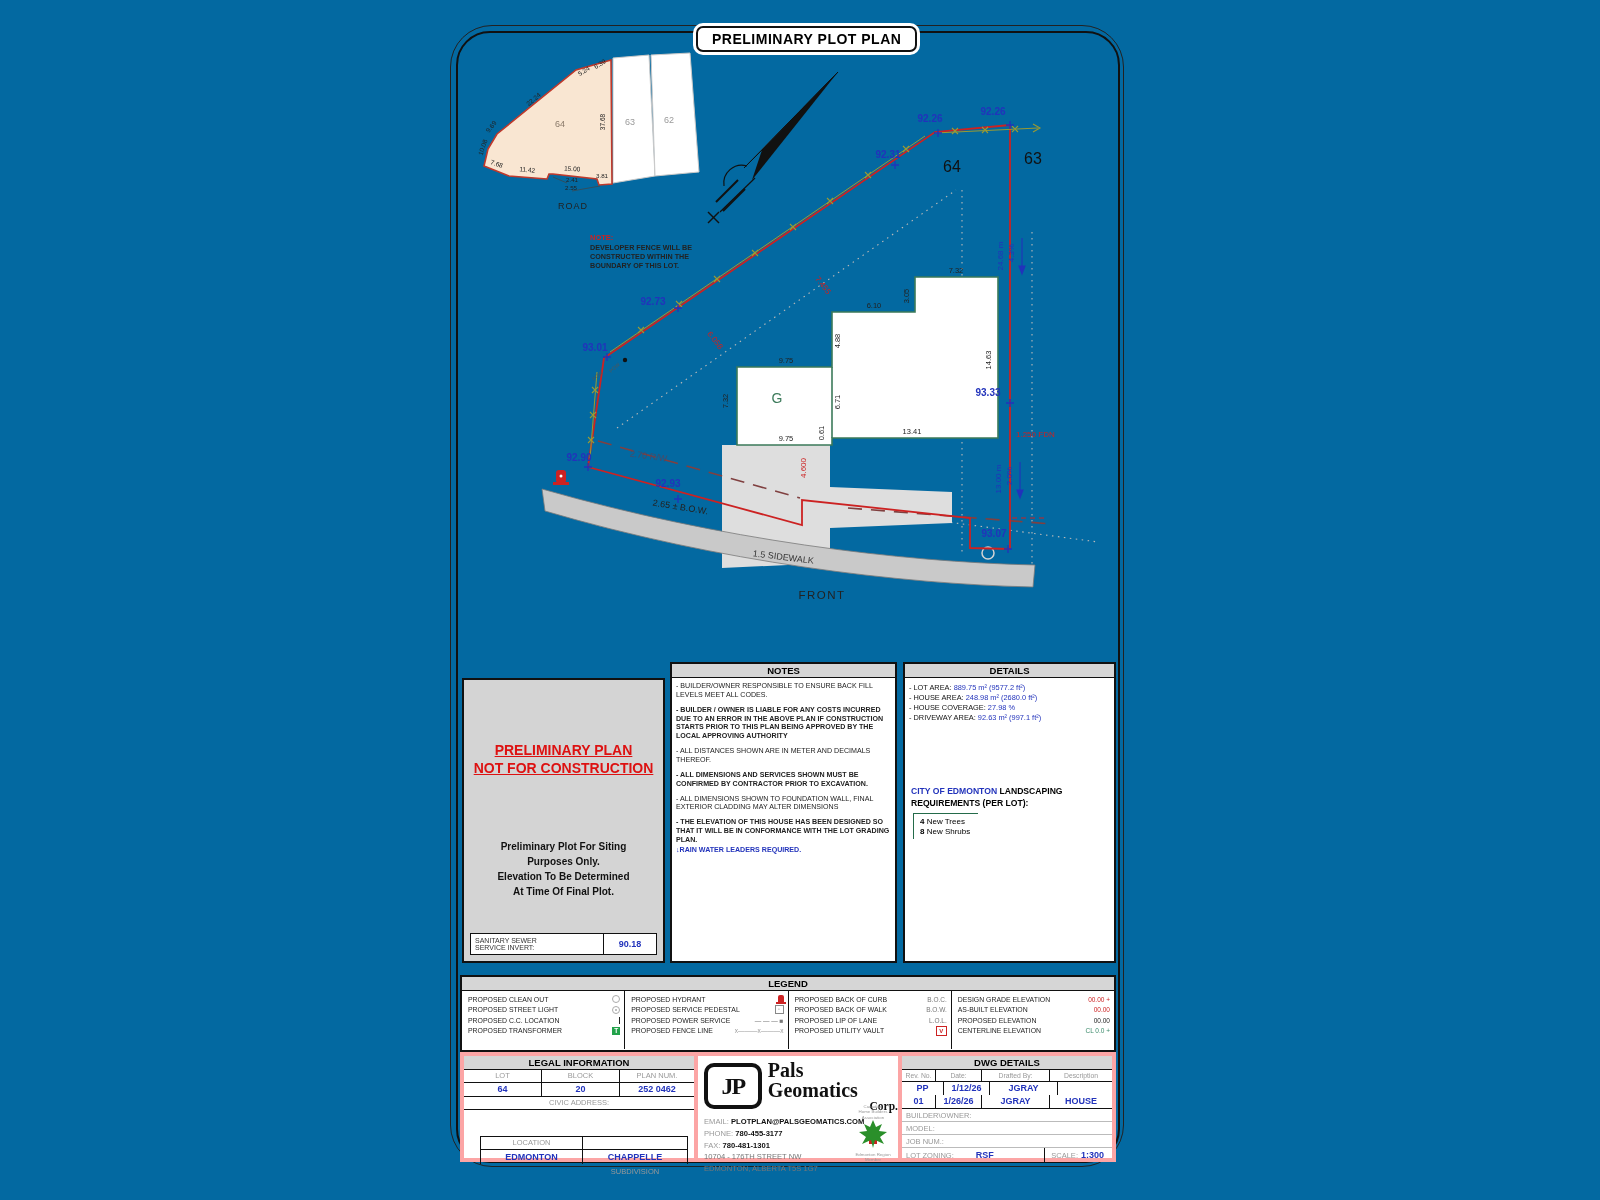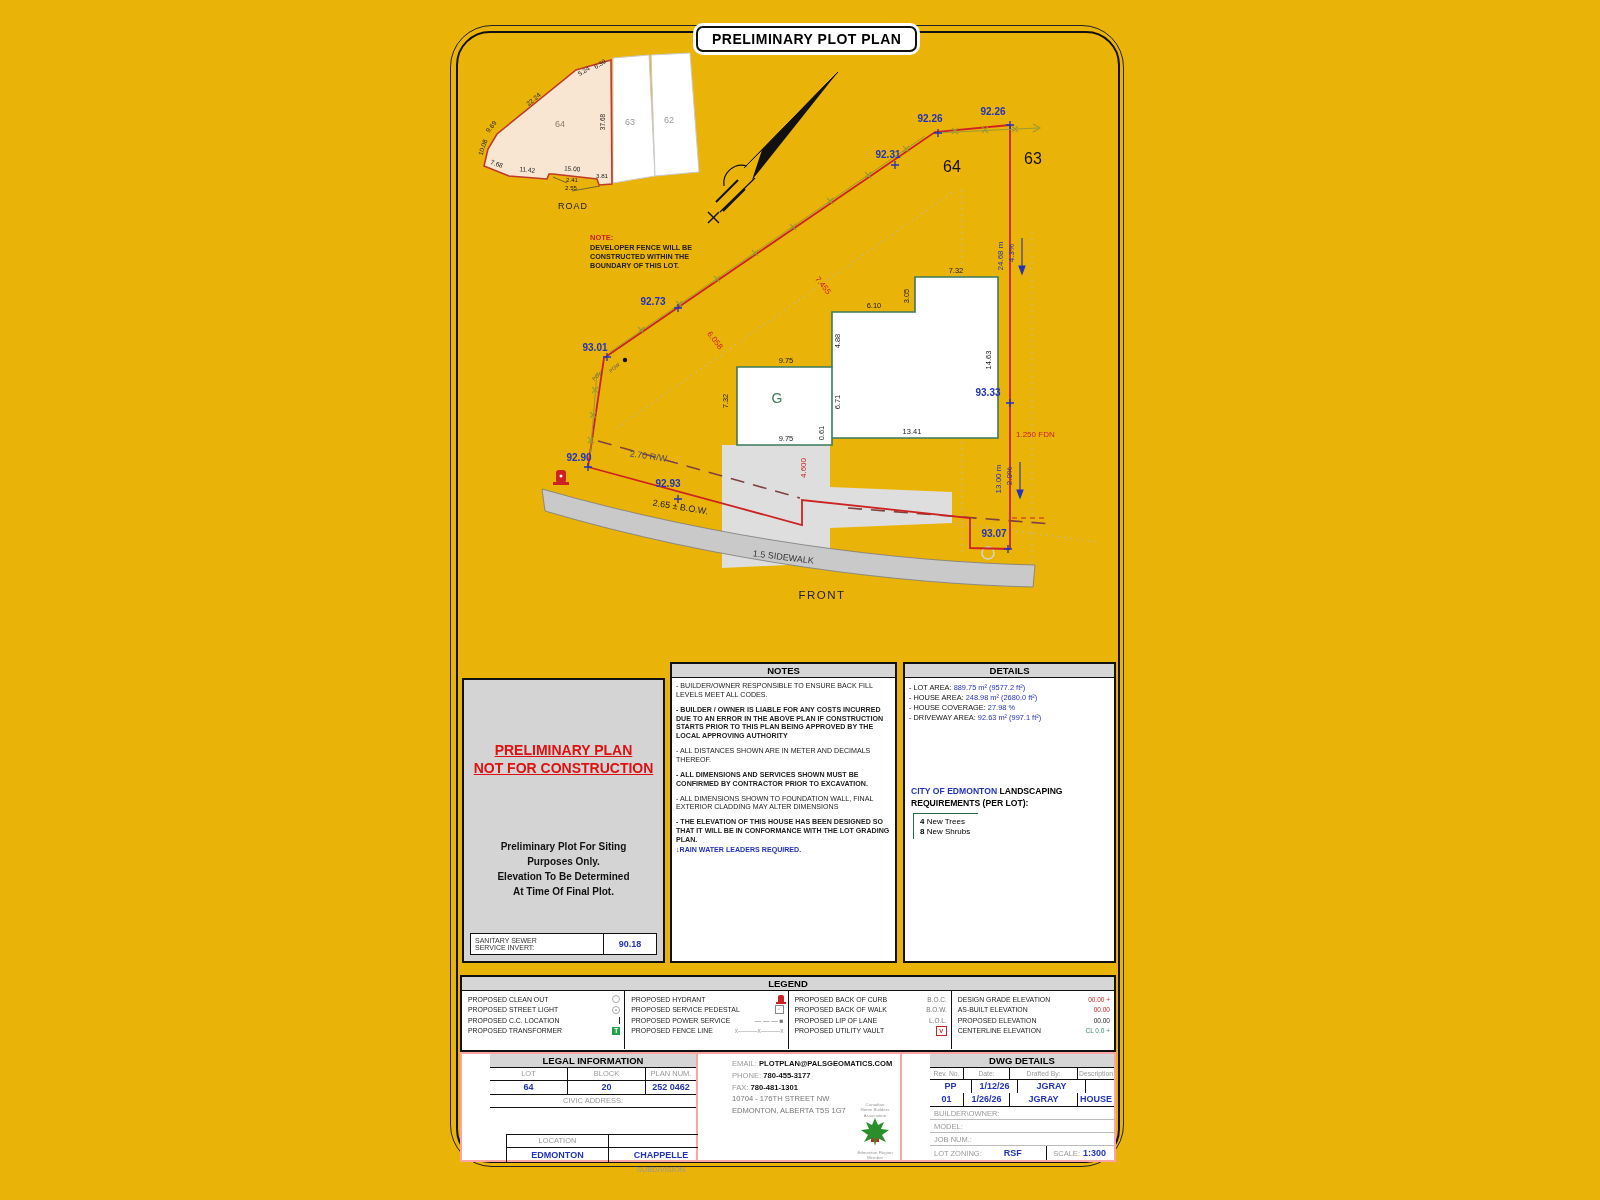--- a/index.html
+++ b/index.html
@@ -1,16 +1,16 @@
 <!DOCTYPE html>
 <html><head>
 <meta charset="utf-8">
 <style>
   html,body{margin:0;padding:0;background:#ffffff;}
-  #page{position:relative;width:1600px;height:1200px;background:#eab308;font-family:"Liberation Sans",sans-serif;overflow:hidden;}
+  #page{position:relative;width:1600px;height:1200px;background:#0369a1;font-family:"Liberation Sans",sans-serif;overflow:hidden;}
   .frame-outer{position:absolute;left:450px;top:25px;width:672px;height:1140px;border:1.5px solid #222;border-radius:42px;}
   .frame-inner{position:absolute;left:456px;top:31px;width:660px;height:1128px;border:2.5px solid #111;border-radius:34px;}
   .titlebox{position:absolute;left:696px;top:26px;z-index:6;background:#fff;border:2px solid #111;border-radius:7px;padding:3px 14px;font-size:14px;font-weight:bold;letter-spacing:.5px;box-shadow:0 0 0 3px #fff;}
   svg text{font-family:"Liberation Sans",sans-serif;}
   .panel{position:absolute;border:2px solid #111;background:#fff;box-sizing:border-box;z-index:4;}
   .hdrbar{background:#d6d6d6;border-bottom:1.5px solid #111;text-align:center;font-weight:bold;font-size:9.5px;padding:1px 0;}
   .graybox{background:#d4d4d4;}
   .redhead{color:#dd1111;font-weight:bold;font-size:14px;text-align:center;text-decoration:underline;line-height:1.25;}
   .sitpara{font-weight:bold;font-size:10px;text-align:center;line-height:1.5;color:#111;}
   .sanrow{position:absolute;left:6px;right:6px;bottom:6px;background:#fff;border:1.2px solid #111;display:flex;align-items:center;height:20px;gap:48px;}
@@ -35,21 +35,21 @@
   .sym.olv{color:#999;}
   .tbox{display:inline-block;width:8px;height:8px;background:#22a24a;color:#fff;font-size:6.5px;font-weight:bold;text-align:center;line-height:8px;}
   .vbox{display:inline-block;width:9px;height:8px;border:1px solid #cc2222;color:#cc2222;font-size:6px;font-weight:bold;text-align:center;line-height:8px;}
   .pedbox{display:inline-block;width:7px;height:7px;border:1px solid #888;font-size:5px;line-height:7px;text-align:center;color:#888;}
   .hyd{display:inline-block;width:6px;height:9px;background:#cc2222;border-radius:2px 2px 0 0;position:relative;}
   .hyd:after{content:"";position:absolute;left:-2px;bottom:0;width:10px;height:2px;background:#cc2222;}
   .ccbar{display:inline-block;width:1.5px;height:7px;background:#222;}
   .circ{display:inline-block;width:6px;height:6px;border:1px solid #aaa;border-radius:50%;}
   .circ.dot{position:relative;}
   .circ.dot:after{content:"";position:absolute;left:2px;top:2px;width:2px;height:2px;background:#aaa;border-radius:50%;}
-  .tb-panel{position:absolute;top:0;bottom:0;border:2px solid #fca5a5;box-sizing:border-box;background:#fff;padding-left:28px;}
+  .tb-panel{position:absolute;top:0;bottom:0;border:4px solid #fca5a5;box-sizing:border-box;background:#fff;}
   .tb-grid{display:flex;border-bottom:1.2px solid #111;}
   .tb-grid .c{border-right:1.2px solid #111;text-align:center;box-sizing:border-box;}
   .tb-grid .c:last-child{border-right:none;}
   .gtxt{color:#999;font-size:7.5px;}
   .bval{color:#2233bb;font-weight:bold;font-size:9px;}
   .jp{width:50px;height:38px;border:4px solid #111;border-radius:10px;display:flex;align-items:center;justify-content:center;font-family:"Liberation Serif",serif;font-weight:900;font-size:24px;letter-spacing:-2px;color:#111;}
   .pname{font-family:"Liberation Serif",serif;font-weight:bold;font-size:20px;color:#111;line-height:1;}
   .pcorp{font-family:"Liberation Serif",serif;font-weight:bold;font-size:11.5px;text-align:right;color:#111;}
   .contact{font-size:7.6px;line-height:1.55;color:#111;margin-top:4px;}
   .contact .gl{color:#999;}
@@ -373,20 +373,27 @@
           <div class="c gtxt" style="flex:1;line-height:12px;margin-top:29px;">SUBDIVISION</div>
         </div>
         <div class="tb-grid" style="height:14px;border-bottom:none;">
           <div class="c bval" style="width:102px;line-height:14px;">EDMONTON</div>
           <div class="c bval" style="flex:1;line-height:14px;">CHAPPELLE</div>
         </div>
       </div>
     </div>
 
     <div class="tb-panel" style="left:238px;width:204px;border-left:none;">
+      <div style="display:flex;align-items:center;gap:6px;padding:4px 0 0 6px;">
+        <div class="jp">JP</div>
+        <div>
+          <div class="pname">Pals Geomatics</div>
+          <div class="pcorp">Corp.</div>
+        </div>
+      </div>
       <div class="contact" style="padding-left:6px;">
         <div><span class="gl">EMAIL: </span><b>PLOTPLAN@PALSGEOMATICS.COM</b></div>
         <div><span class="gl">PHONE: </span><b>780-455-3177</b></div>
         <div><span class="gl">FAX: </span><b>780-481-1301</b></div>
         <div style="color:#777;">10704 - 176TH STREET NW</div>
         <div style="color:#777;">EDMONTON, ALBERTA T5S 1G7</div>
       </div>
       <div class="assoc">
         <div class="t">Canadian</div>
         <div class="t">Home Builders</div>

